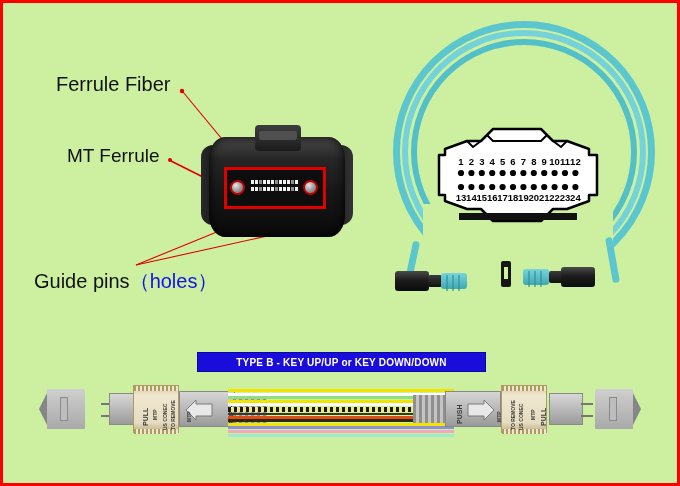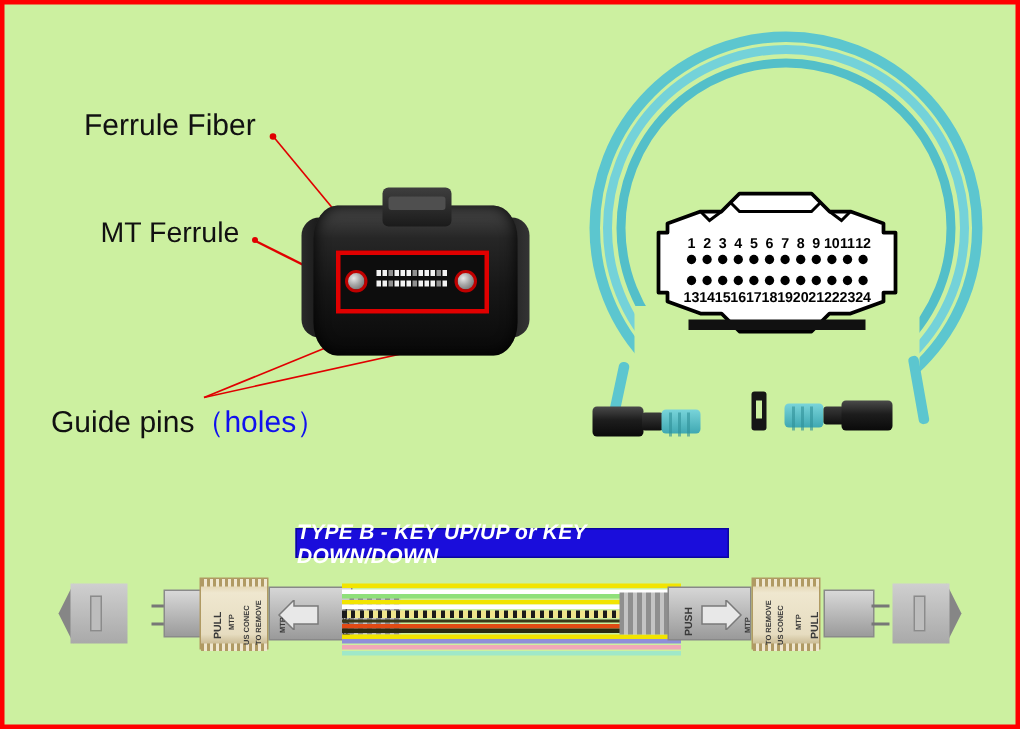--- a/index.html
+++ b/index.html
@@ -84,22 +84,22 @@
   #conn-a{left:22px;top:262px;width:86px;}
   #conn-b{left:150px;top:258px;width:86px;}
   .tie{position:absolute;left:128px;top:252px;width:10px;height:26px;
     background:#161616;border-radius:2px;}
   .tie-hole{position:absolute;left:131px;top:258px;width:4px;height:12px;background:#ccf0a0;}
 
   
   #type-banner{
     position:absolute;left:194px;top:349px;width:289px;height:20px;
     background:#1a0ddb;border:1px solid #0a06a0;box-sizing:border-box;
-    color:#ffffff;font-size:14px;font-weight:bold;letter-spacing:.2px;
-    display:flex;align-items:center;justify-content:center;font-style:italic;
+    color:#ffffff;font-size:10px;font-weight:bold;letter-spacing:.2px;
+    display:flex;align-items:center;justify-content:center;
   }
 
   
   #assembly{position:absolute;left:0;top:372px;width:674px;height:80px;}
 
   .dustcap{position:absolute;top:14px;width:46px;height:40px;}
   .dustcap .cap-body{position:absolute;left:8px;top:0;width:38px;height:40px;
     background:linear-gradient(180deg,#cfcfcf,#a9a9a9);}
   .dustcap .cap-tip{position:absolute;left:0;top:0;width:0;height:0;
     border-top:20px solid transparent;border-bottom:20px solid transparent;

